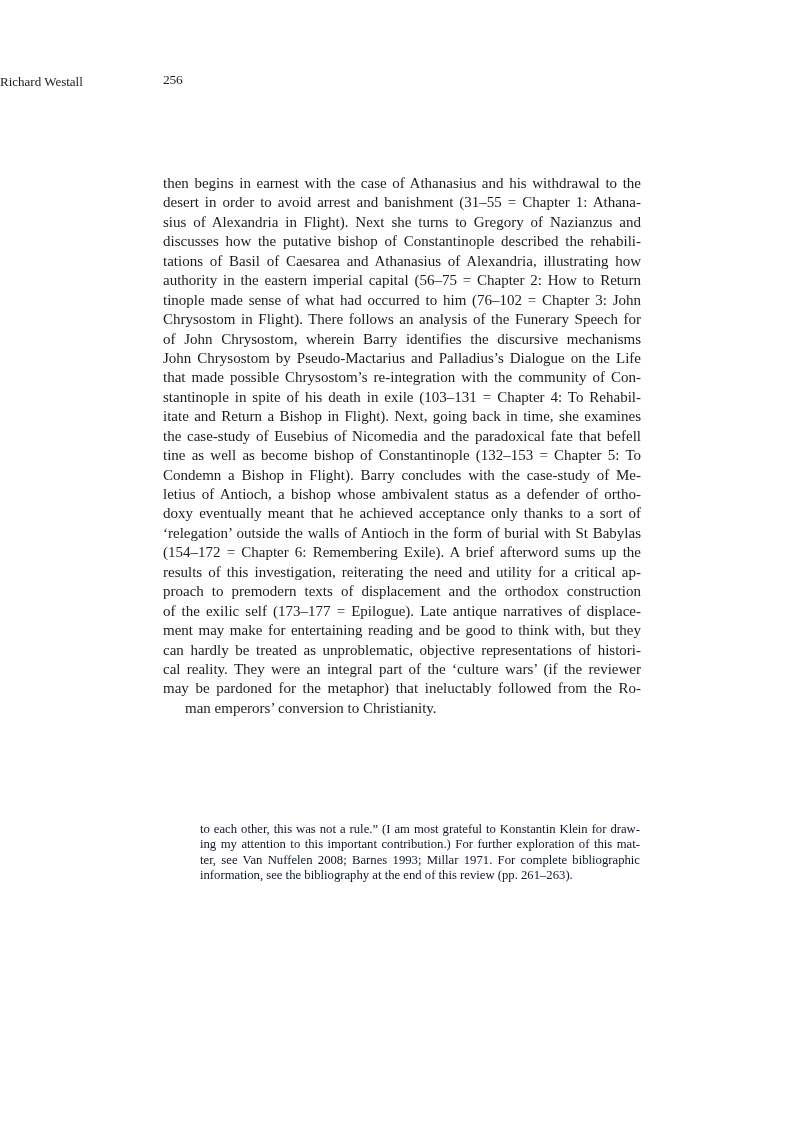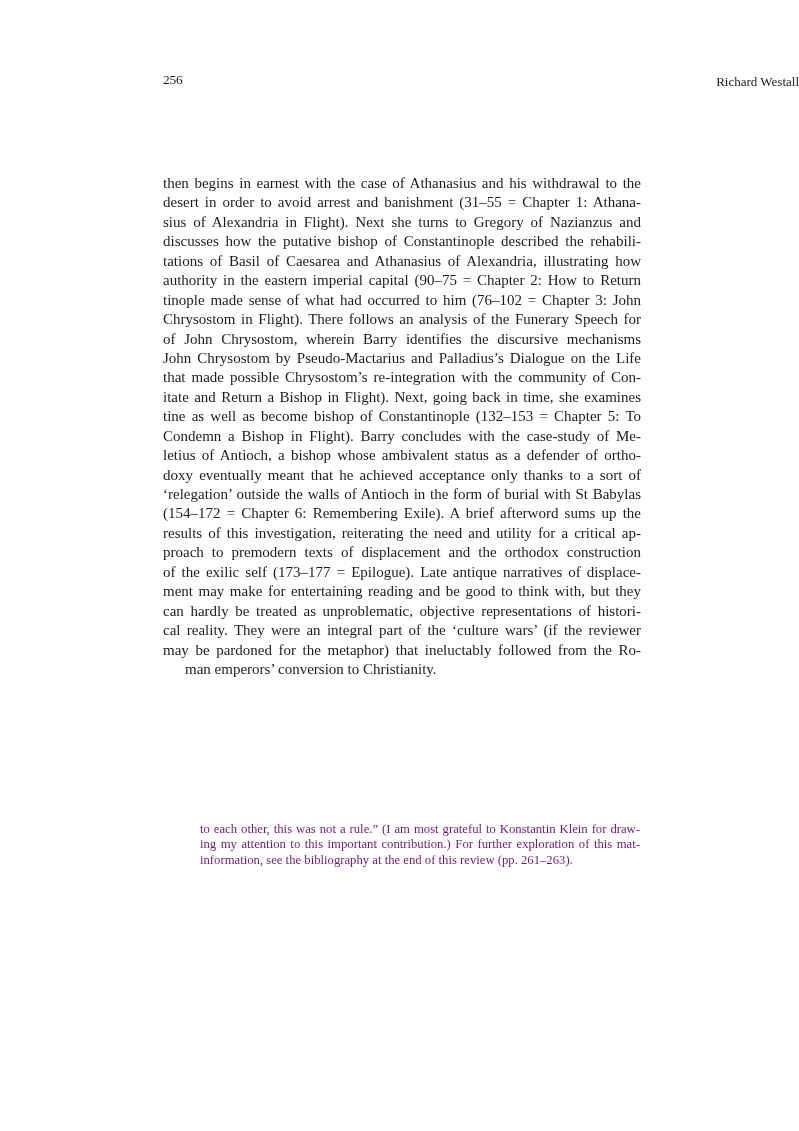--- a/index.html
+++ b/index.html
@@ -1,59 +1,62 @@
 <!DOCTYPE html>
 <html><head>
 <meta charset="utf-8">
 <style>
   html, body { margin: 0; padding: 0; background: #ffffff; }
   body { width: 799px; height: 1131px; position: relative; overflow: hidden; font-family: "Liberation Serif", "DejaVu Serif", serif; color: #1c1c1c; }
   .page-number { position: absolute; left: 163px; top: 72px; font-size: 13.5px; letter-spacing: -0.2px; }
-  .running-head { position: absolute; left: 0; right: 0; top: 74px; text-align: right; font-size: 13px; }
+  .running-head { position: absolute; left: 0; right: 0; top: 74px; text-align: left; font-size: 13px; }
   .body-text { position: absolute; left: 163px; top: 174px; width: 478px; font-size: 15px; line-height: 19.45px; }
   .body-text .line { display: block; text-align: justify; text-align-last: justify; white-space: nowrap; height: 19.45px; }
   .body-text .line.last { text-align-last: left; margin-left: 22px; }
-  .footnote { position: absolute; left: 200px; top: 822px; width: 440px; font-size: 12.7px; line-height: 15.3px; color: #701a75; }
+  .footnote { position: absolute; left: 200px; top: 822px; width: 440px; font-size: 12.7px; line-height: 15.3px; color: #0f172a; }
   .footnote .line { display: block; text-align: justify; text-align-last: justify; white-space: nowrap; height: 15.3px; }
   .footnote .line.last { text-align-last: left; }
 </style>
 </head>
 <body>
 
 <div>
   <div class="page-number">256</div>
   <div class="running-head">Richard Westall</div>
 
   <div class="body-text">
     <span class="line">then begins in earnest with the case of Athanasius and his withdrawal to the</span>
     <span class="line">desert in order to avoid arrest and banishment (31–55 = Chapter 1: Athana-</span>
     <span class="line">sius of Alexandria in Flight). Next she turns to Gregory of Nazianzus and</span>
     <span class="line">discusses how the putative bishop of Constantinople described the rehabili-</span>
     <span class="line">tations of Basil of Caesarea and Athanasius of Alexandria, illustrating how</span>
-    <span class="line">authority in the eastern imperial capital (90–75 = Chapter 2: How to Return</span>
+    <span class="line">authority in the eastern imperial capital (56–75 = Chapter 2: How to Return</span>
     <span class="line">tinople made sense of what had occurred to him (76–102 = Chapter 3: John</span>
     <span class="line">Chrysostom in Flight). There follows an analysis of the Funerary Speech for</span>
     <span class="line">of John Chrysostom, wherein Barry identifies the discursive mechanisms</span>
     <span class="line">John Chrysostom by Pseudo-Mactarius and Palladius’s Dialogue on the Life</span>
     <span class="line">that made possible Chrysostom’s re-integration with the community of Con-</span>
+    <span class="line">stantinople in spite of his death in exile (103–131 = Chapter 4: To Rehabil-</span>
     <span class="line">itate and Return a Bishop in Flight). Next, going back in time, she examines</span>
+    <span class="line">the case-study of Eusebius of Nicomedia and the paradoxical fate that befell</span>
     <span class="line">tine as well as become bishop of Constantinople (132–153 = Chapter 5: To</span>
     <span class="line">Condemn a Bishop in Flight). Barry concludes with the case-study of Me-</span>
     <span class="line">letius of Antioch, a bishop whose ambivalent status as a defender of ortho-</span>
     <span class="line">doxy eventually meant that he achieved acceptance only thanks to a sort of</span>
     <span class="line">‘relegation’ outside the walls of Antioch in the form of burial with St Babylas</span>
     <span class="line">(154–172 = Chapter 6: Remembering Exile). A brief afterword sums up the</span>
     <span class="line">results of this investigation, reiterating the need and utility for a critical ap-</span>
     <span class="line">proach to premodern texts of displacement and the orthodox construction</span>
     <span class="line">of the exilic self (173–177 = Epilogue). Late antique narratives of displace-</span>
     <span class="line">ment may make for entertaining reading and be good to think with, but they</span>
     <span class="line">can hardly be treated as unproblematic, objective representations of histori-</span>
     <span class="line">cal reality. They were an integral part of the ‘culture wars’ (if the reviewer</span>
     <span class="line">may be pardoned for the metaphor) that ineluctably followed from the Ro-</span>
     <span class="line last">man emperors’ conversion to Christianity.</span>
   </div>
 
   <div class="footnote">
     <span class="line">to each other, this was not a rule.” (I am most grateful to Konstantin Klein for draw-</span>
     <span class="line">ing my attention to this important contribution.) For further exploration of this mat-</span>
+    <span class="line">ter, see Van Nuffelen 2008; Barnes 1993; Millar 1971. For complete bibliographic</span>
     <span class="line last">information, see the bibliography at the end of this review (pp. 261–263).</span>
   </div>
 </div>
 
 </body></html>

